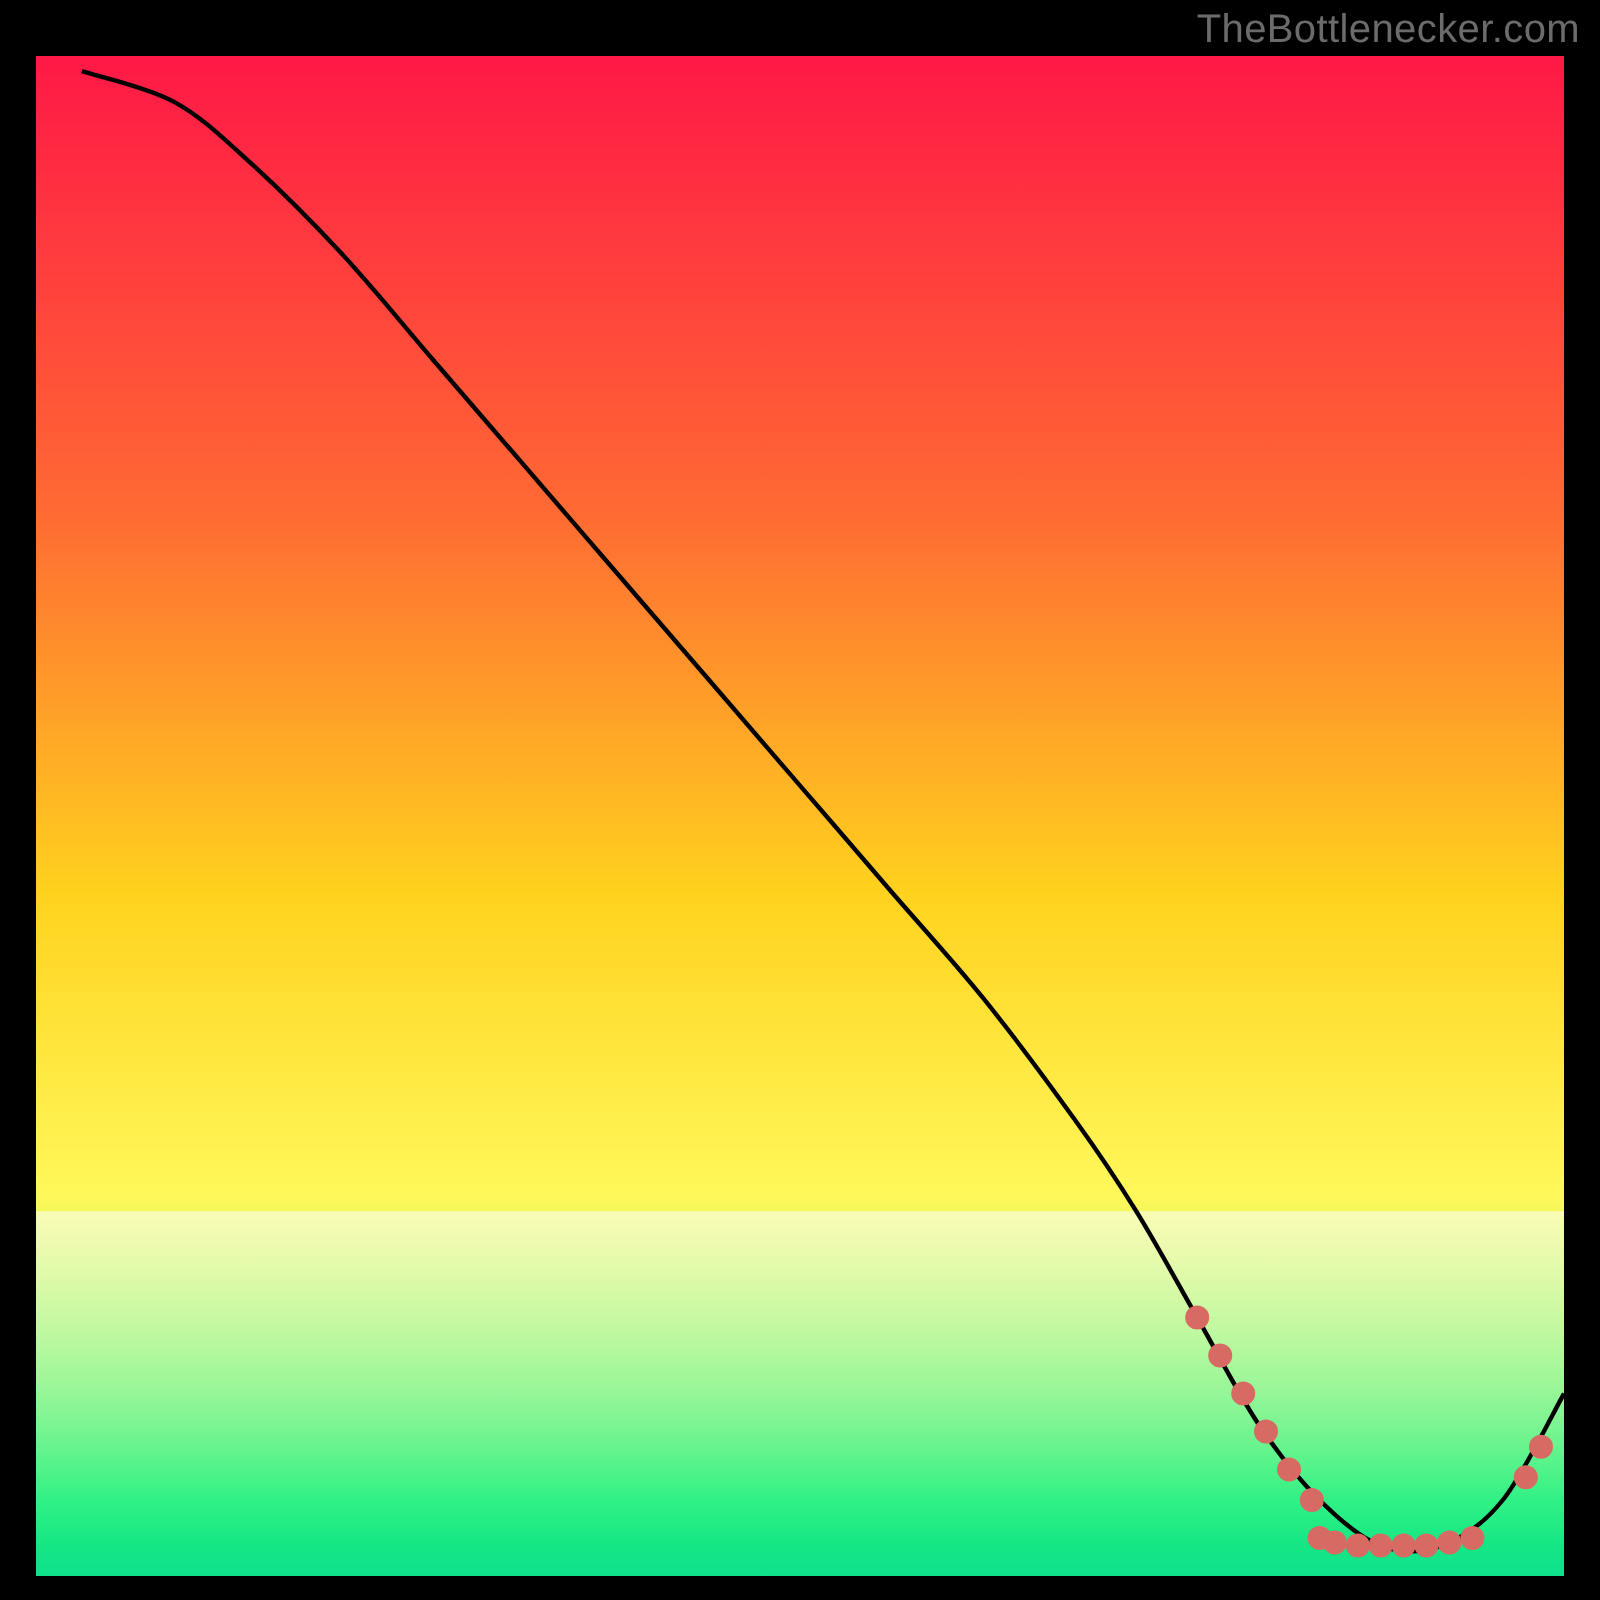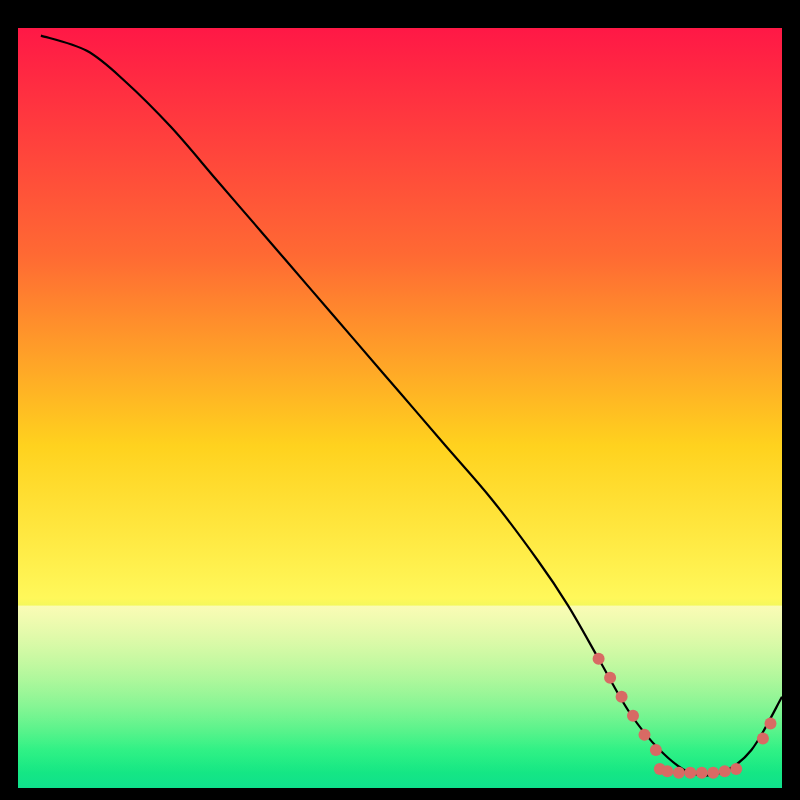--- a/index.html
+++ b/index.html
@@ -36,20 +36,21 @@
     background: #000;
   }
   svg {
     display: block;
   }
 </style>
 </head>
 <body>
 
 <div class="wrap">
+  <div class="watermark">TheBottlenecker.com</div>
 
   <div class="plot-frame">
     <svg id="chart-svg" width="764" height="760" viewBox="0 0 764 760">
       <defs>
         <linearGradient id="bg-grad" x1="0" y1="0" x2="0" y2="1">
           <stop id="g0" offset="0%" stop-color="#ff1846"></stop>
           <stop id="g1" offset="30%" stop-color="#ff6a33"></stop>
           <stop id="g2" offset="55%" stop-color="#ffd21e"></stop>
           <stop id="g3" offset="75%" stop-color="#fff85a"></stop>
           <stop id="g4" offset="95%" stop-color="#1df07a"></stop>

